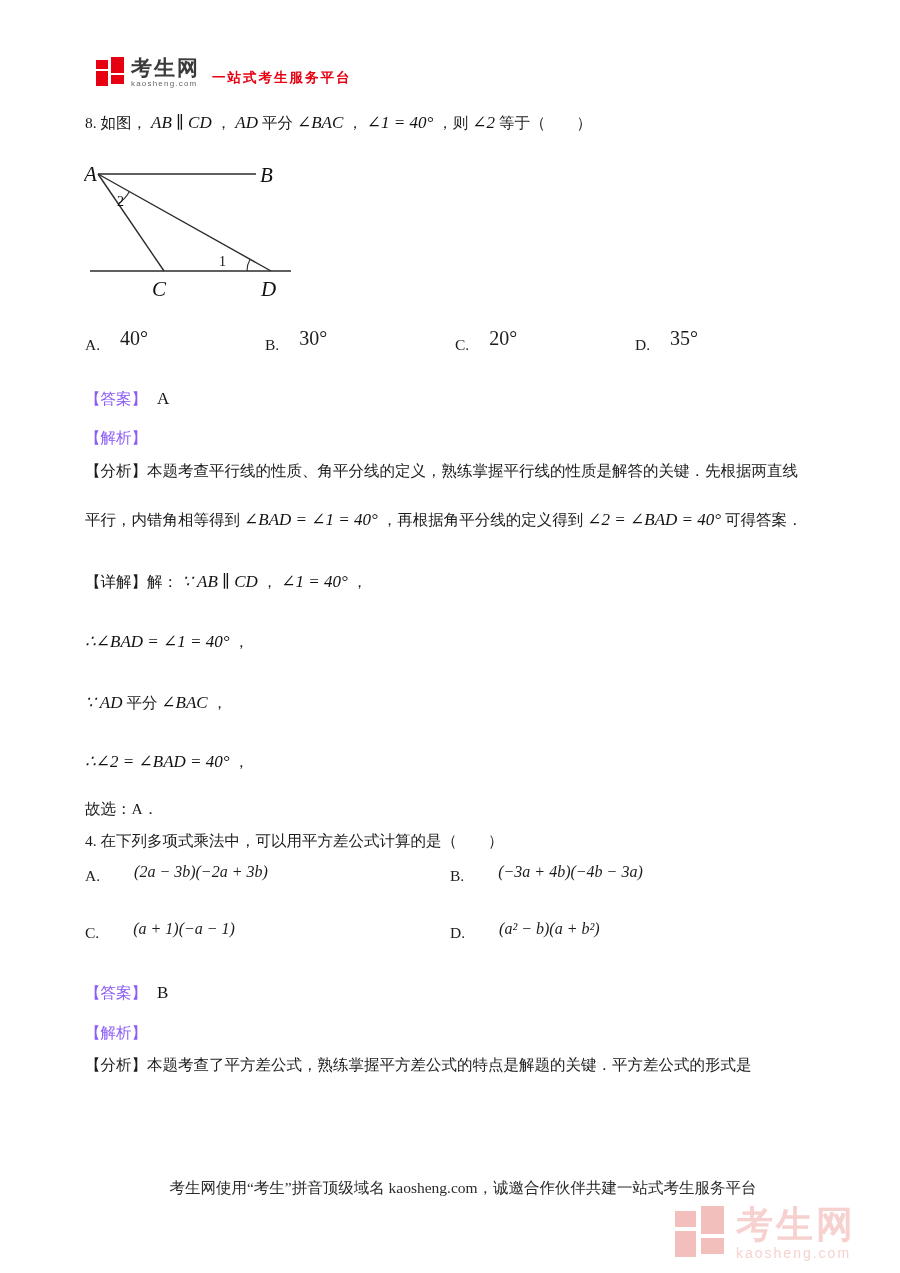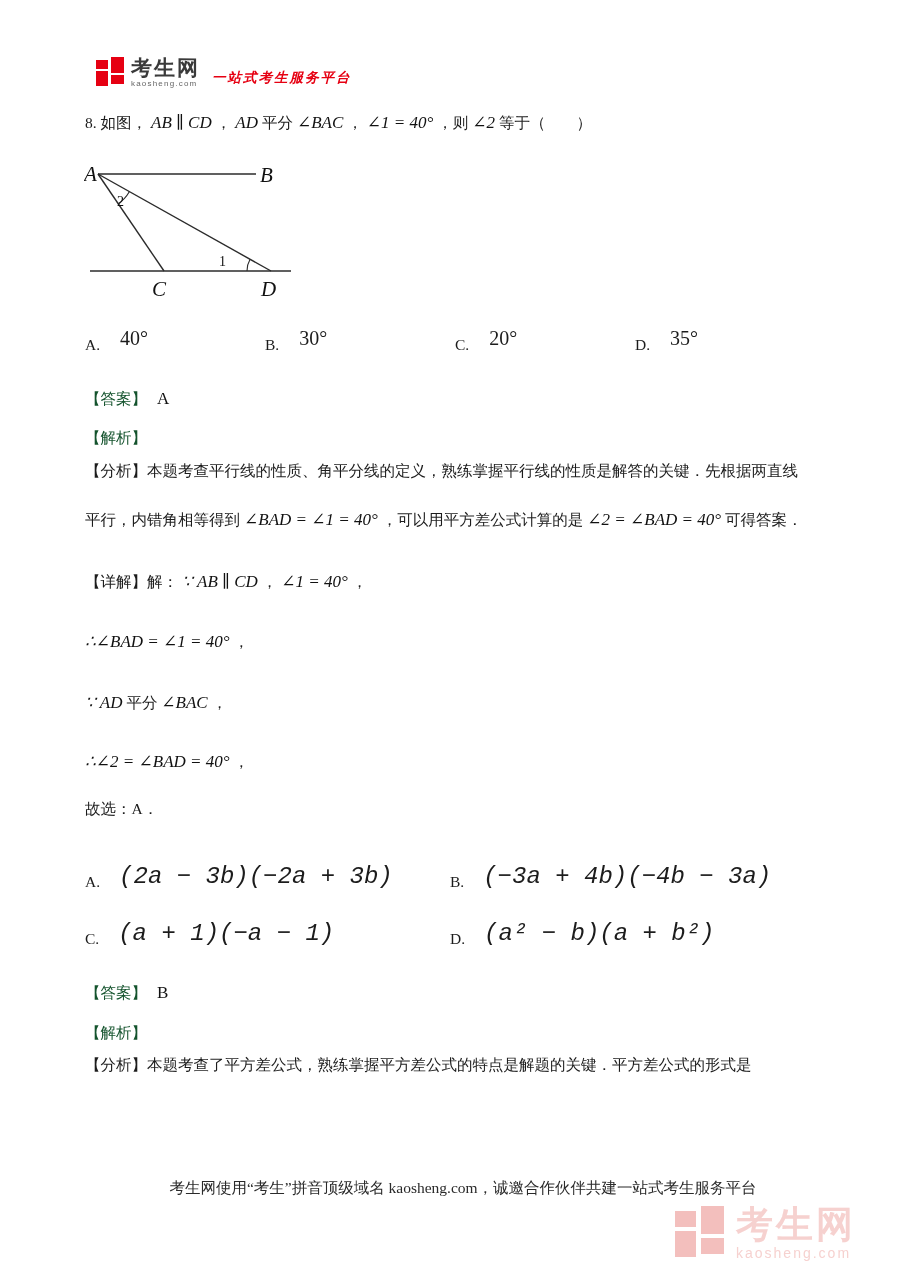--- a/index.html
+++ b/index.html
@@ -1,42 +1,42 @@
 <!DOCTYPE html>
 <html><head>
 <meta charset="utf-8">
 <style>
   * { margin:0; padding:0; box-sizing:border-box; }
   body { background:#888; font-family:"Liberation Serif","DejaVu Serif",serif; }
   .page { position:relative; width:900px; height:1273px; margin:0 auto; background:#ffffff; overflow:hidden; color:#1c1c1c; }
 
   .t  { font-size:15.5px; color:#1c1c1c; }
   .m  { font-family:"Liberation Serif","DejaVu Serif",serif; font-style:italic; font-size:17px; color:#111; }
-  .blue { color:#14532d; }
+  .blue { color:#8b5cf6; }
 
   
   .logo { position:absolute; top:56px; left:96px; display:flex; align-items:center; }
   .mark { position:relative; width:30px; height:33px; }
   .mark i { position:absolute; background:#e60012; }
   .mark .b1 { left:0;  top:4px;  width:12px; height:9px;  }
   .mark .b2 { left:0;  top:15px; width:12px; height:15px; }
   .mark .b3 { left:15px; top:1px;  width:13px; height:16px; }
   .mark .b4 { left:15px; top:19px; width:13px; height:9px;  }
   .brandcol { margin-left:5px; display:flex; flex-direction:column; line-height:1; }
   .brand { font-size:21px; font-weight:bold; color:#3a3a3a; letter-spacing:2px; font-family:"Liberation Sans",sans-serif; }
   .domain { font-size:8px; color:#666; letter-spacing:1.2px; font-family:"Liberation Sans",sans-serif; margin-top:2px; }
-  .tagline { margin-left:12px; margin-top:10px; font-size:13.5px; font-weight:bold; color:#e60012; letter-spacing:2px; font-family:"Liberation Sans",sans-serif;font-style:italic; }
+  .tagline { margin-left:12px; margin-top:10px; font-size:13.5px; font-weight:bold; color:#e60012; letter-spacing:2px; font-family:"Liberation Sans",sans-serif; }
 
   .abs { position:absolute; left:85px; }
 
   
   .opts3 { display:grid; grid-template-columns:180px 190px 180px auto; width:740px; }
   .optlabel { font-size:15.5px; }
   .optval { font-size:20px; display:inline-block; transform:translateY(-5px); margin-left:16px; }
-  .optval4 { font-family:Liberation Mono, monospace; font-style:italic; font-size:24px; display:inline-block; transform:translateY(-4px); margin-left:15px; }
+  .optval4 { font-family:Liberation Serif, serif; font-style:italic; font-size:16px; display:inline-block; transform:translateY(-4px); margin-left:30px; }
 
   .ansline .ansval { font-size:17px; margin-left:6px; color:#111; }
   .raised { display:inline-block; transform:translateY(-11px); font-size:18px; }
 
   figure.geo { position:absolute; top:156px; left:84px; width:232px; height:162px; }
   .geo svg text { font-family:"Liberation Serif","DejaVu Serif",serif; }
 
   .footer { position:absolute; top:1178px; left:2px; width:100%; text-align:center; font-size:15.5px; color:#2a2a2a;padding-left:22px; }
 
   
@@ -124,21 +124,21 @@
     <span class="t blue">【答案】</span>
     <span class="ansval">A</span>
   </div>
   <div class="abs" style="top:428px;">
     <span class="t blue">【解析】</span>
   </div>
   <div class="abs t" style="top:461px; width:770px;">【分析】本题考查平行线的性质、角平分线的定义，熟练掌握平行线的性质是解答的关键．先根据两直线</div>
   <div class="abs" style="top:509px; width:780px;">
     <span class="t">平行，内错角相等得到</span>
     <span class="m">∠BAD = ∠1 = 40°</span>
-    <span class="t">，可以用平方差公式计算的是</span>
+    <span class="t">，再根据角平分线的定义得到</span>
     <span class="m">∠2 = ∠BAD = 40°</span>
     <span class="t">可得答案．</span>
   </div>
 
   <div class="abs" style="top:571px;">
     <span class="t">【详解】解：</span>
     <span class="m">∵ AB ∥ CD</span>
     <span class="t">，</span>
     <span class="m">∠1 = 40°</span>
     <span class="t">，</span>
@@ -152,20 +152,21 @@
     <span class="t"> 平分 </span>
     <span class="m">∠BAC</span>
     <span class="t">，</span>
   </div>
   <div class="abs" style="top:751px;">
     <span class="m">∴∠2 = ∠BAD = 40°</span>
     <span class="t">，</span>
   </div>
   <div class="abs t" style="top:799px;">故选：A．</div>
 
+  <div class="abs t" style="top:831px; width:760px;">4.  在下列多项式乘法中，可以用平方差公式计算的是（　　）</div>
 
   <div class="abs" style="top:867px;">
     <span class="optlabel">A.</span>
     <span class="optval4">(2a − 3b)(−2a + 3b)</span>
   </div>
   <div class="abs" style="top:867px; left:450px;">
     <span class="optlabel">B.</span>
     <span class="optval4">(−3a + 4b)(−4b − 3a)</span>
   </div>
   <div class="abs" style="top:924px;">

